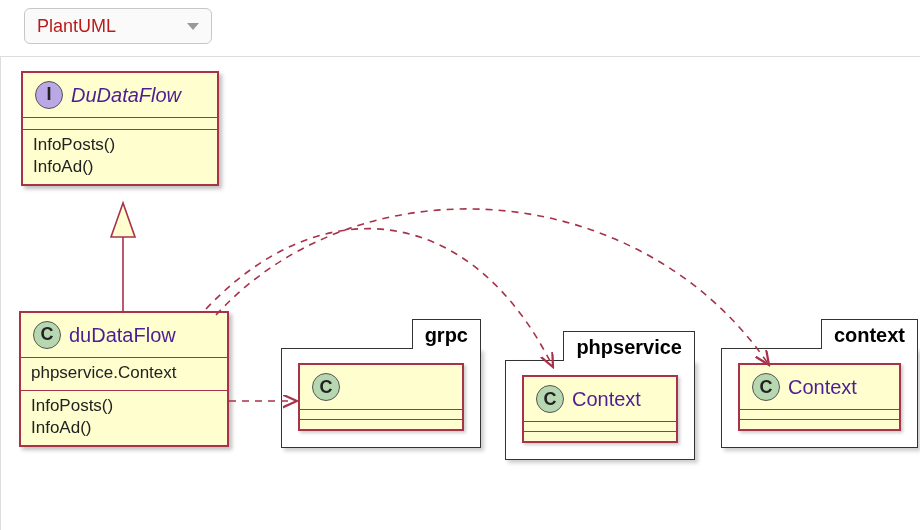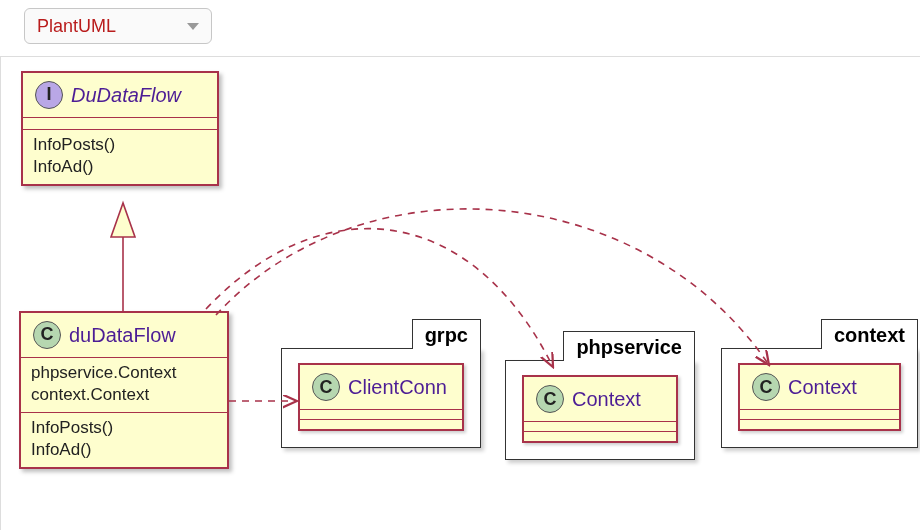--- a/index.html
+++ b/index.html
@@ -130,35 +130,33 @@
     </div>
   </div>
 
   <div class="classbox" style="top:254px; left:18px; width:210px;">
     <div class="sect header">
       <span class="stereo cls">C</span>
       <span class="classname">duDataFlow</span>
     </div>
     <div class="sect">
       <div>phpservice.Context</div>
-      <div>context.Context</div>
     </div>
     <div class="sect">
       <div>InfoPosts()</div>
       <div>InfoAd()</div>
     </div>
   </div>
 
   <div class="pkg" style="top:262px; left:280px; width:200px;">
     <div class="tab">grpc</div>
     <div class="body">
       <div class="smallclass">
         <div class="hdr">
           <span class="stereo cls">C</span>
-          <span class="classname">ClientConn</span>
         </div>
         <div class="ln"></div>
         <div class="ln"></div>
       </div>
     </div>
   </div>
 
   <div class="pkg" style="top:274px; left:504px; width:190px;">
     <div class="tab">phpservice</div>
     <div class="body">

